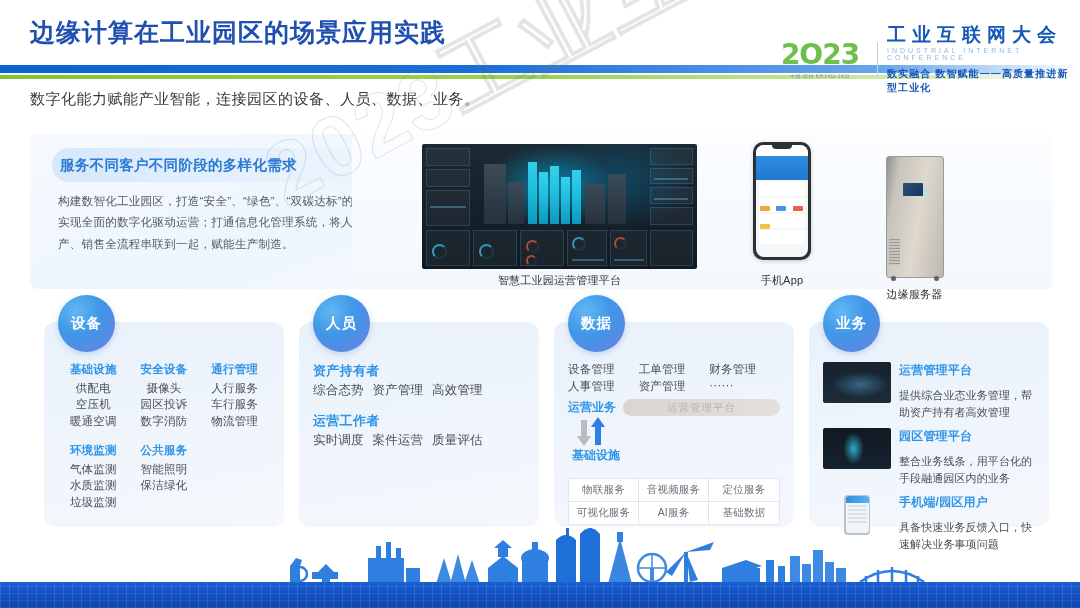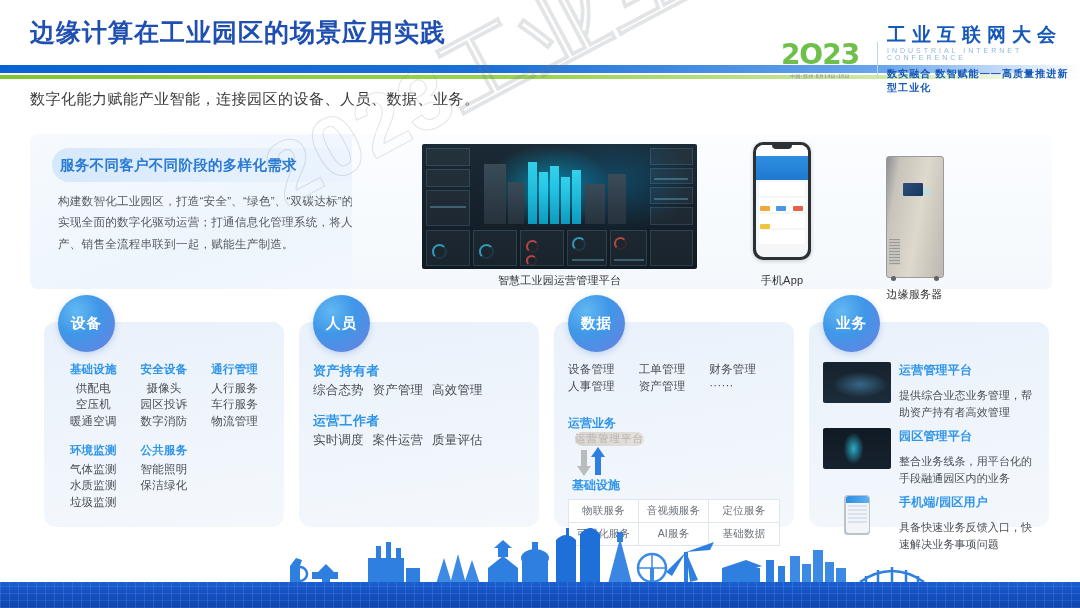--- a/index.html
+++ b/index.html
@@ -143,33 +143,33 @@
   .dev-item { font-size: 11.5px; color: #4a4f55; line-height: 1.42; letter-spacing: .2px; }
 
   
   .ppl-group { margin-bottom: 13px; }
   .ppl-head { font-size: 13px; color: #2f95e8; font-weight: 700; letter-spacing: .3px; }
   .ppl-items { font-size: 12.5px; color: #4a4f55; margin-top: 2px; letter-spacing: .2px; }
   .ppl-items span { margin-right: 5px; }
 
   
   #data-top { display: grid; grid-template-columns: 1fr 1fr 1fr; font-size: 11.5px; color: #4a4f55; row-gap: 2px; letter-spacing: .2px; }
-  #data-mid { display: flex; align-items: flex-start; margin-top: 21px; flex-direction: column; }
+  #data-mid { display: flex; align-items: flex-end; margin-top: 5px; }
   #data-ops-label { font-size: 12px; color: #2f95e8; font-weight: 700; white-space: nowrap; }
   #data-pill {
     margin-left: 7px; flex: 1; height: 17px; border-radius: 9px;
     background: linear-gradient(90deg,#d9d6d1,#e3e0db);
     display: flex; align-items: center; justify-content: center;
     font-size: 10.5px; color: #b6b2ad; letter-spacing: 1px;
   }
   #data-arrows { position: relative; height: 30px; margin-top: 1px; width: 54px; }
   #arrow-up { position: absolute; left: 22px; top: 0; }
   #arrow-down { position: absolute; left: 8px; top: 3px; }
   #data-infra-label { font-size: 12px; color: #2f95e8; font-weight: 700; margin-top: 0px; margin-left: 4px; }
-  #data-boxes { margin-top: 5px; border: 1px solid #dfe6ee; background: #fff; }
+  #data-boxes { margin-top: 14px; border: 1px solid #dfe6ee; background: #fff; }
   .data-box-row { display: grid; grid-template-columns: 1fr 1fr 1fr; }
   .data-box {
     text-align: center; font-size: 10.5px; color: #6c727a; padding: 4px 0;
     border-right: 1px solid #dfe6ee; border-bottom: 1px solid #dfe6ee; letter-spacing: .2px;
   }
   .data-box:last-child { border-right: none; }
   .data-box-row:last-child .data-box { border-bottom: none; }
 
   
   .biz-row { display: flex; margin-bottom: 8px; }

